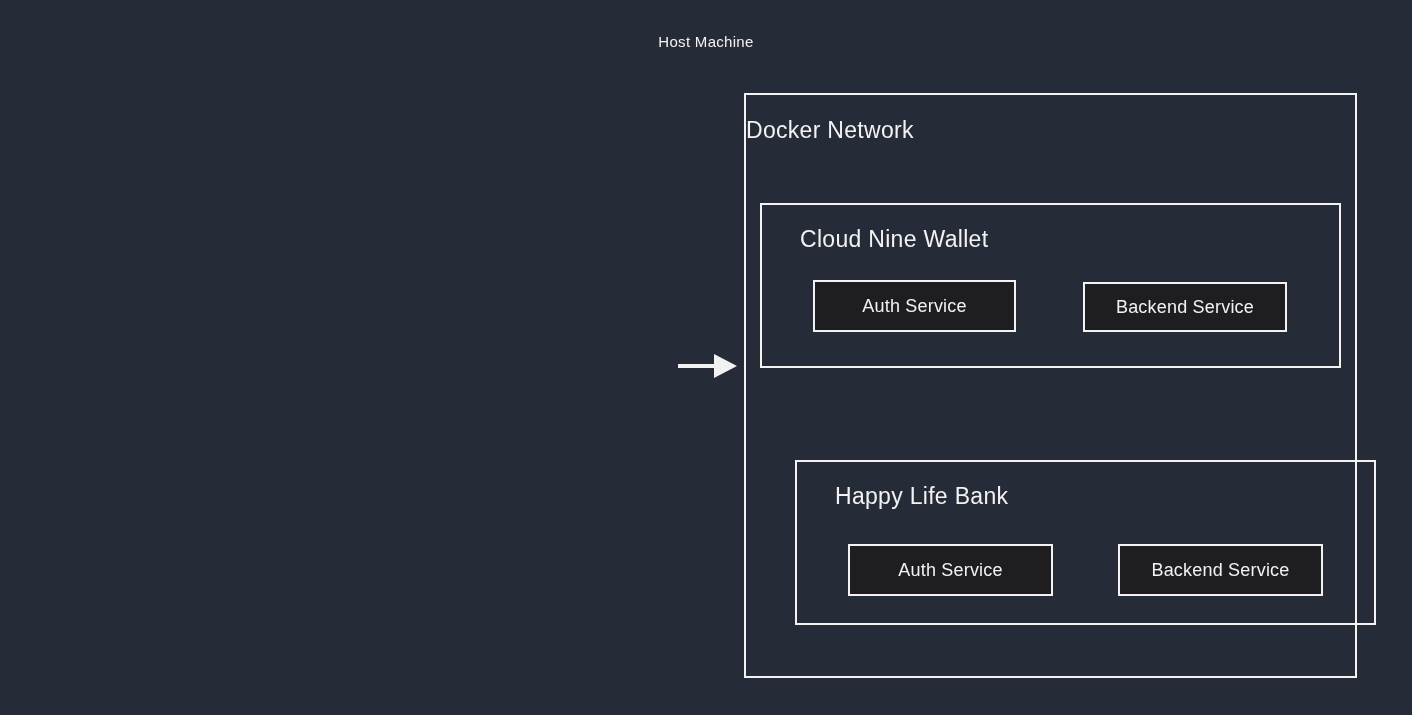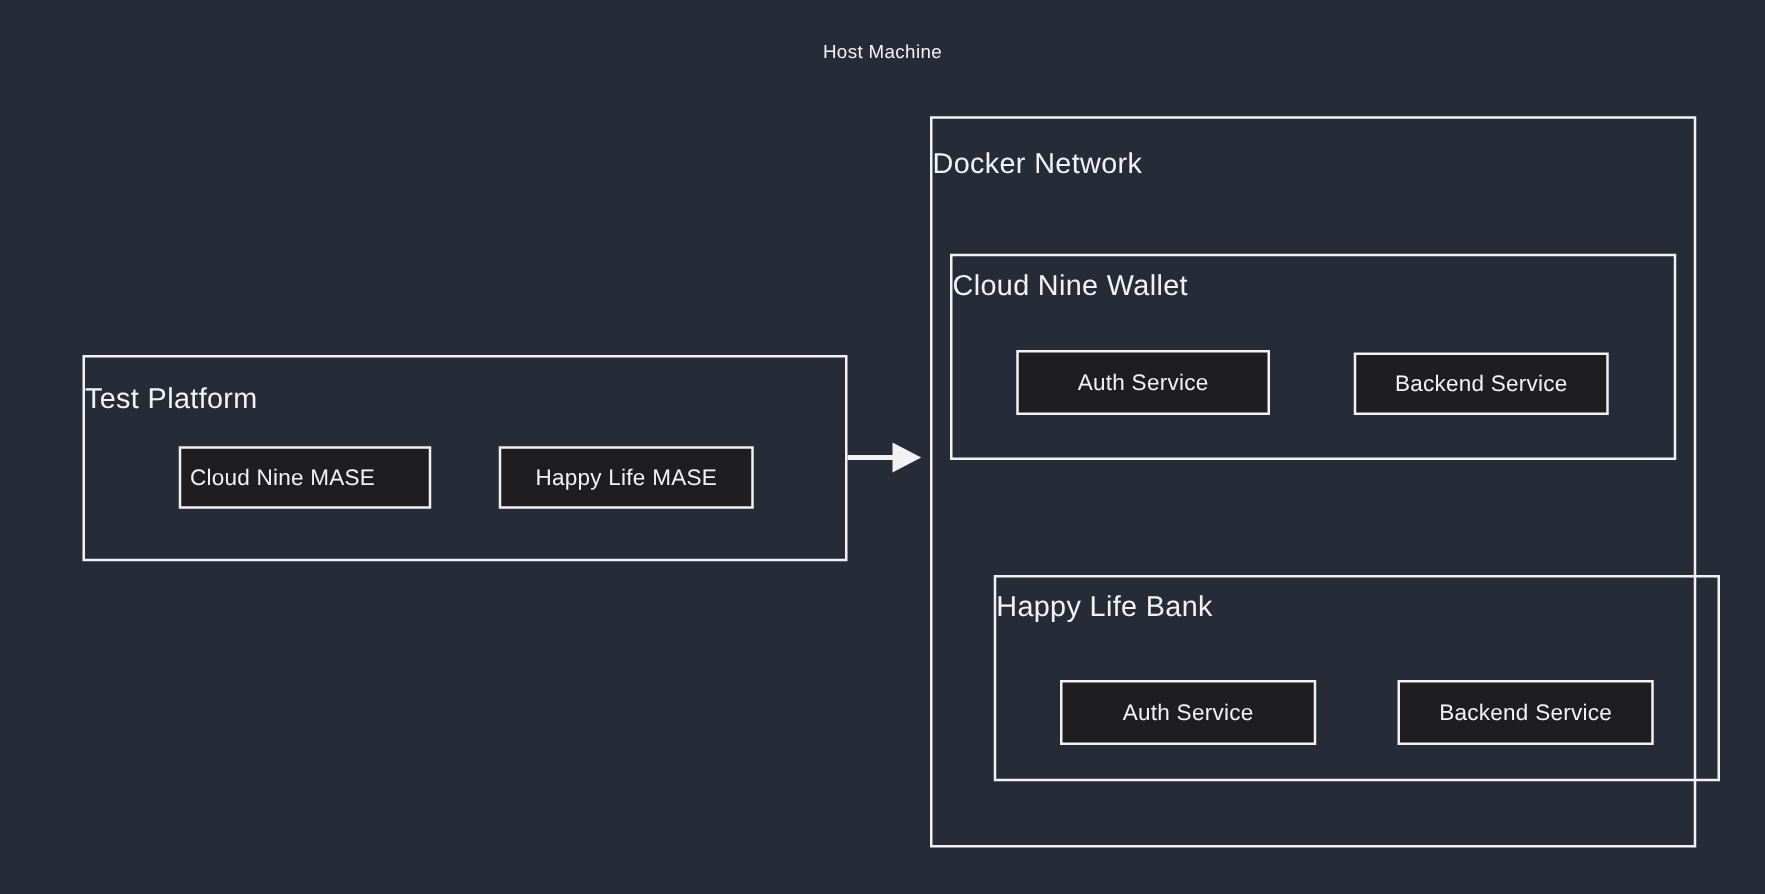--- a/index.html
+++ b/index.html
@@ -78,42 +78,33 @@
     border-top: 12px solid transparent;
     border-bottom: 12px solid transparent;
     border-left: 23px solid var(--border);
   }
 
   
   .docker-network { left: 744px; top: 93px; width: 613px; height: 585px; }
   .docker-network > .group-title { top: 22px; }
   .wallet-group { left: 14px; top: 108px; width: 581px; height: 165px; }
   .bank-group   { left: 14px; top: 365px; width: 581px; height: 165px; margin-left: 35px; }
-  .wallet-group .group-title, .bank-group .group-title { top: 10px; }
+  .wallet-group .group-title, .bank-group .group-title { top: 21px; padding-left: 38px; }
   .wallet-auth    { left: 51px;  top: 75px; width: 203px; height: 52px; }
   .wallet-backend { left: 321px; top: 77px; width: 204px; height: 50px; }
   .bank-auth      { left: 51px;  top: 82px; width: 205px; height: 52px; }
   .bank-backend   { left: 321px; top: 82px; width: 205px; height: 52px; }
 </style>
 </head>
 <body>
 
 <div class="canvas">
 
   <div class="page-title">Host Machine</div>
 
-  <div class="group-box test-platform">
-    <div class="group-title">Test Platform</div>
-    <div class="service-box align-left node-cloud-nine-mase">
-      <span>Cloud Nine MASE</span>
-    </div>
-    <div class="service-box node-happy-life-mase">
-      <span>Happy Life MASE</span>
-    </div>
-  </div>
 
   <div>
     <div class="arrow-line"></div>
     <div class="arrow-head"></div>
   </div>
 
   <div class="group-box docker-network">
     <div class="group-title">Docker Network</div>
 
     <div class="group-box wallet-group">

